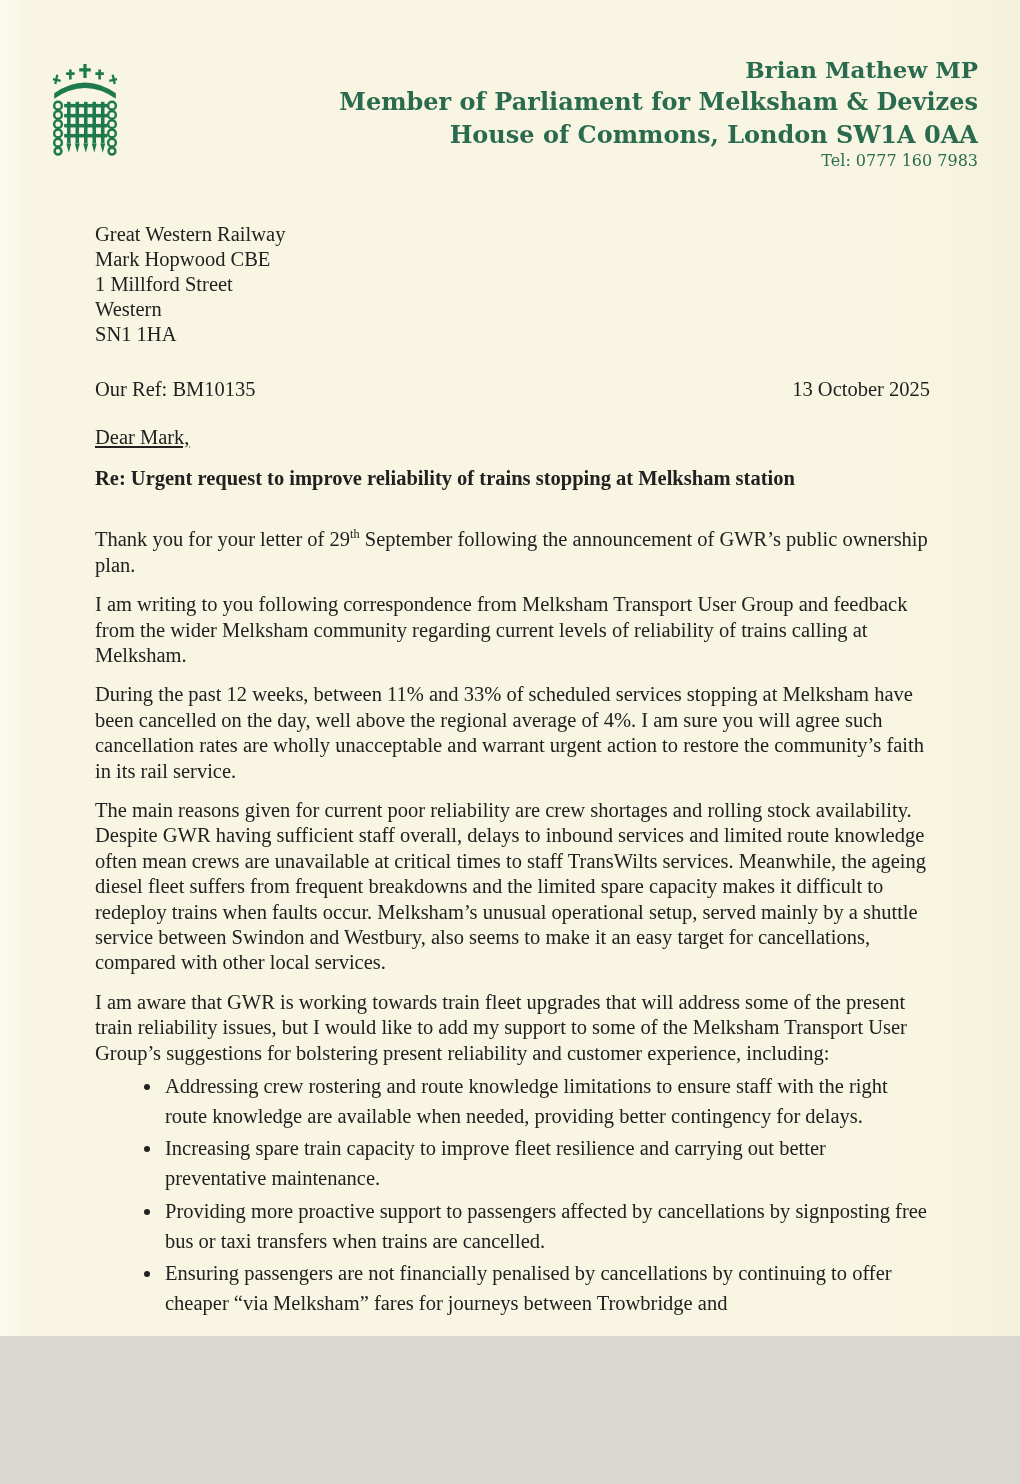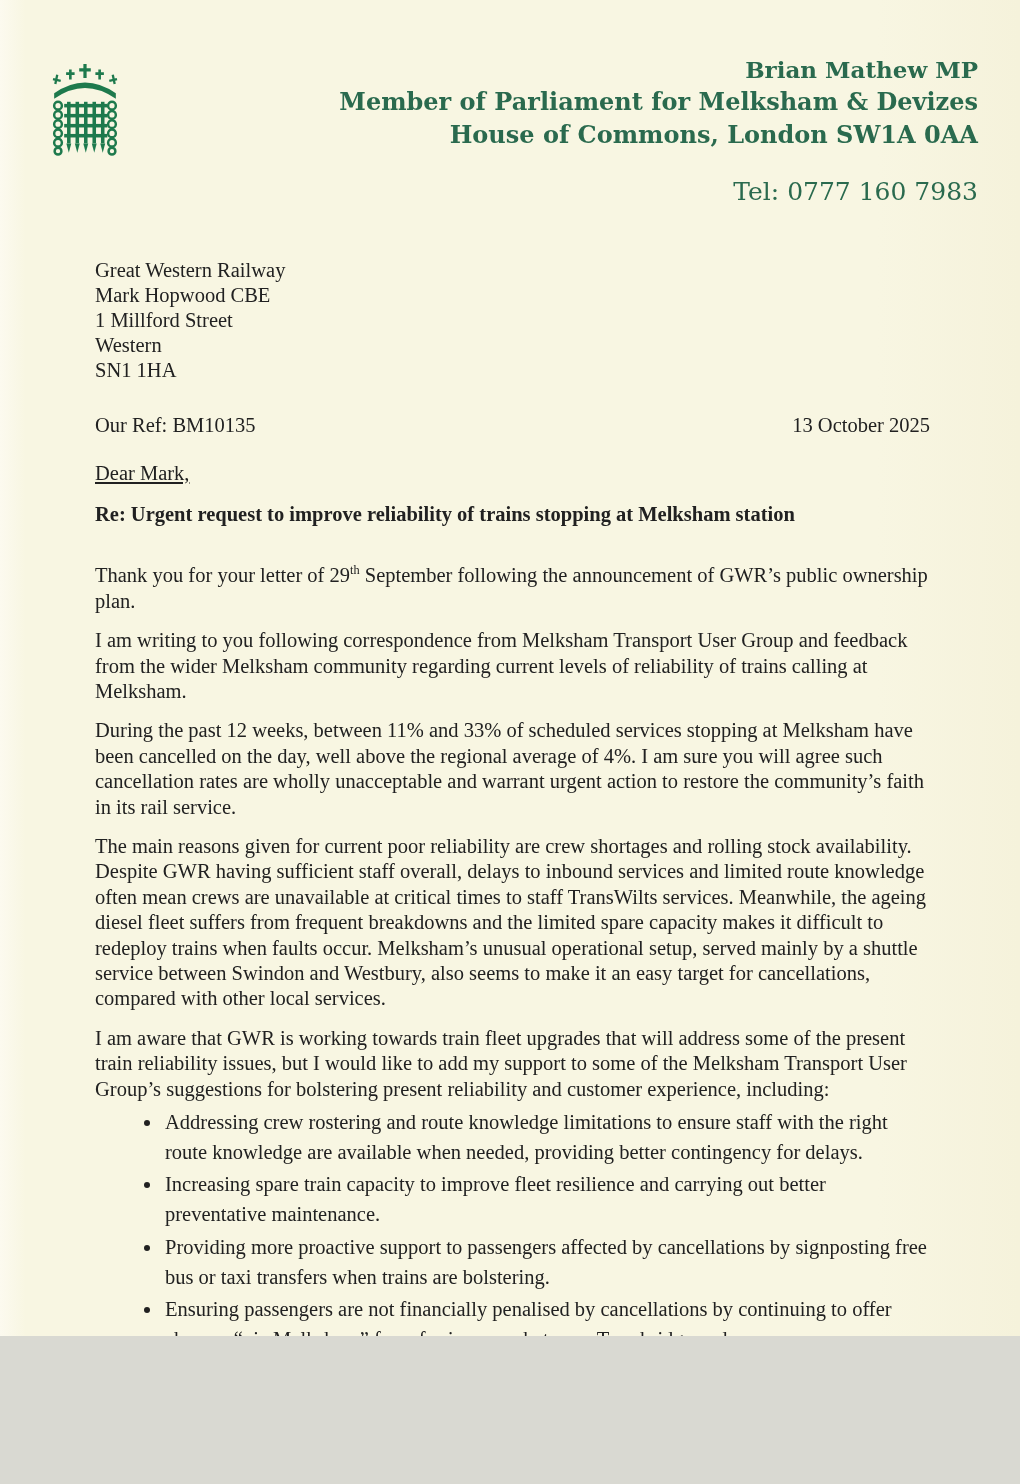--- a/index.html
+++ b/index.html
@@ -21,21 +21,21 @@
   }
   .logo{width:74px;height:93px;margin-top:8px;flex:none;}
   .logo svg{display:block;width:100%;height:100%;}
   .header-text{
     text-align:right;
     font-family:"DejaVu Serif",serif;
     color:#2a6a4e;
   }
   .mp-name{font-size:23px;font-weight:bold;line-height:1.3;}
   .mp-sub{font-size:24px;line-height:1.38;font-weight:bold;}
-  .mp-tel{font-size:25px;margin-top:26px;}
+  .mp-tel{font-size:16px;}
   .content{
     margin:52px 90px 0 95px;
     font-size:20.5px;
     line-height:1.24;
   }
   .recipient div{line-height:1.22;}
   .meta-row{
     display:flex;
     justify-content:space-between;
     margin-top:30px;
@@ -161,21 +161,21 @@
     <p class="para first-para"><span>Thank you for your letter of 29</span><sup>th</sup><span> September following the announcement of GWR’s public ownership plan.</span></p>
 
     <p class="para">I am writing to you following correspondence from Melksham Transport User Group and feedback from the wider Melksham community regarding current levels of reliability of trains calling at Melksham.</p>
     <p class="para">During the past 12 weeks, between 11% and 33% of scheduled services stopping at Melksham have been cancelled on the day, well above the regional average of 4%. I am sure you will agree such cancellation rates are wholly unacceptable and warrant urgent action to restore the community’s faith in its rail service.</p>
     <p class="para">The main reasons given for current poor reliability are crew shortages and rolling stock availability. Despite GWR having sufficient staff overall, delays to inbound services and limited route knowledge often mean crews are unavailable at critical times to staff TransWilts services. Meanwhile, the ageing diesel fleet suffers from frequent breakdowns and the limited spare capacity makes it difficult to redeploy trains when faults occur. Melksham’s unusual operational setup, served mainly by a shuttle service between Swindon and Westbury, also seems to make it an easy target for cancellations, compared with other local services.</p>
     <p class="para">I am aware that GWR is working towards train fleet upgrades that will address some of the present train reliability issues, but I would like to add my support to some of the Melksham Transport User Group’s suggestions for bolstering present reliability and customer experience, including:</p>
 
     <ul class="bullets">
       <li>Addressing crew rostering and route knowledge limitations to ensure staff with the right route knowledge are available when needed, providing better contingency for delays.</li>
       <li>Increasing spare train capacity to improve fleet resilience and carrying out better preventative maintenance.</li>
-      <li>Providing more proactive support to passengers affected by cancellations by signposting free bus or taxi transfers when trains are bolstering.</li>
+      <li>Providing more proactive support to passengers affected by cancellations by signposting free bus or taxi transfers when trains are cancelled.</li>
       <li>Ensuring passengers are not financially penalised by cancellations by continuing to offer cheaper “via Melksham” fares for journeys between Trowbridge and</li>
     </ul>
 
   </div>
 
   <div class="footer">Email: brian.mathew.mp@parliament.uk</div>
 
   <div class="scan-artifact"></div>
 
 </div>

